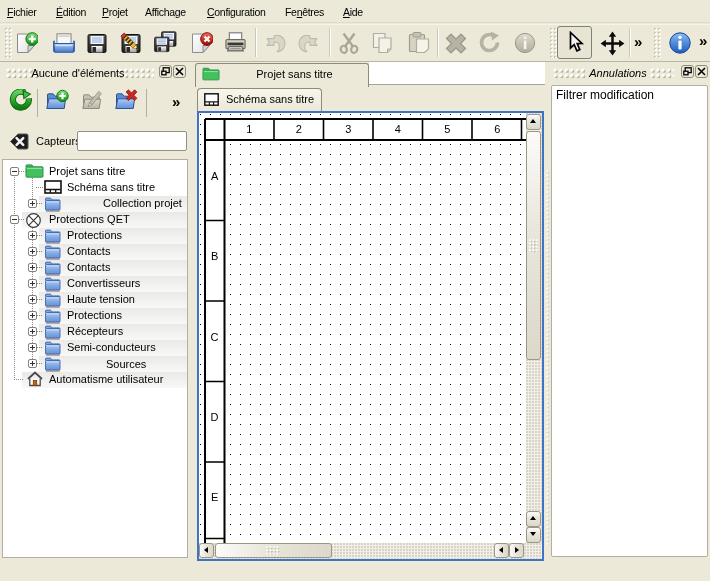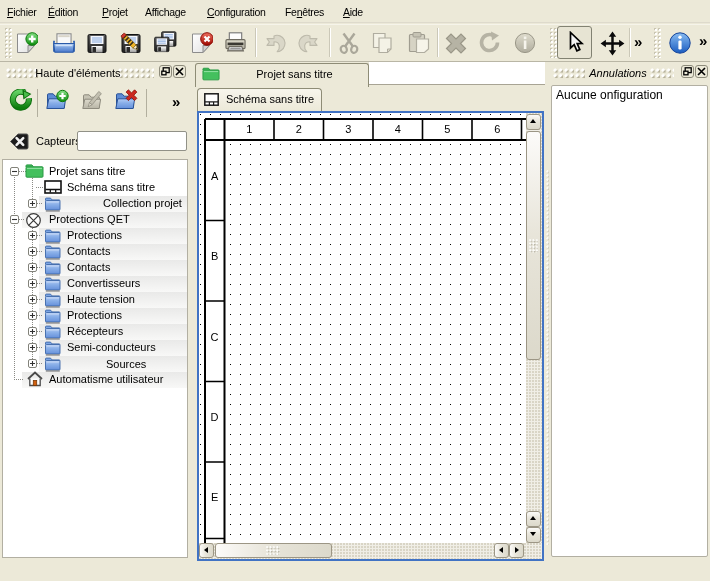--- a/index.html
+++ b/index.html
@@ -37,21 +37,21 @@
 .sb-btnh { background:linear-gradient(90deg,#fcfbf9,#e8e5da 45%,#dcd9cb); }
 .arr { position:absolute; width:0; height:0; }
 
 input { outline:none; }
 </style>
 </head>
 <body>
 
 <div id="menubar" class="abs">
 <span style="left:7px"><u>F</u>ichier</span>
-<span style="left:48px"><u>É</u>dition</span>
+<span style="left:56px"><u>É</u>dition</span>
 <span style="left:102px"><u>P</u>rojet</span>
 <span style="left:145px">Afficha<u>g</u>e</span>
 <span style="left:207px"><u>C</u>onfiguration</span>
 <span style="left:285px">Fe<u>n</u>êtres</span>
 <span style="left:343px"><u>A</u>ide</span>
 </div>
 
 <div id="toolbar" class="abs"></div>
 <div class="handle" style="left:5px;top:28px;height:30px;"></div>
 <svg width="0" height="0" style="position:absolute">
@@ -235,21 +235,21 @@
 <div class="handle" style="left:550px;top:28px;height:30px;"></div>
 <div class="abs" style="left:557px;top:26px;width:35px;height:33px;border:1px solid #828272;border-radius:3px;background:#e7e4d3;"></div>
 <div class="tsep" style="left:629px;top:28px"></div>
 <div class="chev" style="left:634px;top:33px;">»</div>
 <div class="handle" style="left:654px;top:28px;height:30px;"></div>
 <div class="chev" style="left:699px;top:32px;">»</div>
 
 <div class="dock-title" style="left:0;top:62px;width:190px;">
   <div class="dock-dots" style="left:6px;top:6px;width:34px;"></div>
   <div class="dock-dots" style="left:118px;top:6px;width:36px;"></div>
-  <div class="abs" style="left:30px;top:5px;width:96px;text-align:center;white-space:nowrap;">Haute d'éléments</div>
+  <div class="abs" style="left:30px;top:5px;width:96px;text-align:center;white-space:nowrap;">Aucune d'éléments</div>
   <div class="dock-btn" style="left:159px;top:3px;">
       <svg width="11" height="11" viewBox="0 0 11 11" style="position:absolute;left:0px;top:0px">
         <rect x="3.2" y="1.8" width="6" height="4.8" fill="none" stroke="#000" stroke-width="1.3"></rect>
         <rect x="1.8" y="5.2" width="4.2" height="3.6" fill="#ECE9D8" stroke="#000" stroke-width="1.3"></rect>
       </svg>
     </div>
   <div class="dock-btn" style="left:173px;top:3px;">
       <svg width="11" height="11" viewBox="0 0 11 11" style="position:absolute;left:0px;top:0px">
         <path d="M2,2 L9,9 M9,2 L2,9" stroke="#000" stroke-width="1.6"></path>
       </svg>
@@ -552,14 +552,14 @@
         <rect x="1.8" y="5.2" width="4.2" height="3.6" fill="#ECE9D8" stroke="#000" stroke-width="1.3"></rect>
       </svg>
     </div>
   <div class="dock-btn" style="left:144px;top:3px;">
       <svg width="11" height="11" viewBox="0 0 11 11" style="position:absolute;left:0px;top:0px">
         <path d="M2,2 L9,9 M9,2 L2,9" stroke="#000" stroke-width="1.6"></path>
       </svg>
     </div>
 </div>
 <div class="abs" style="left:551px;top:85px;width:157px;height:472px;border:1px solid #b2afa2;border-radius:2px;background:#fff;">
-  <div style="padding:2px 0 0 4px;font-size:12px;">Aucune onfiguration</div>
+  <div style="padding:2px 0 0 4px;font-size:12px;">Filtrer modification</div>
 </div>
 
 </body></html>

